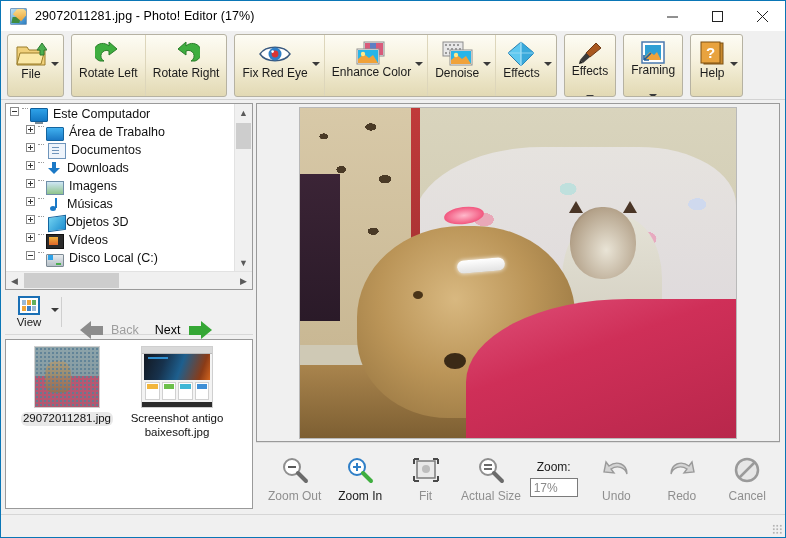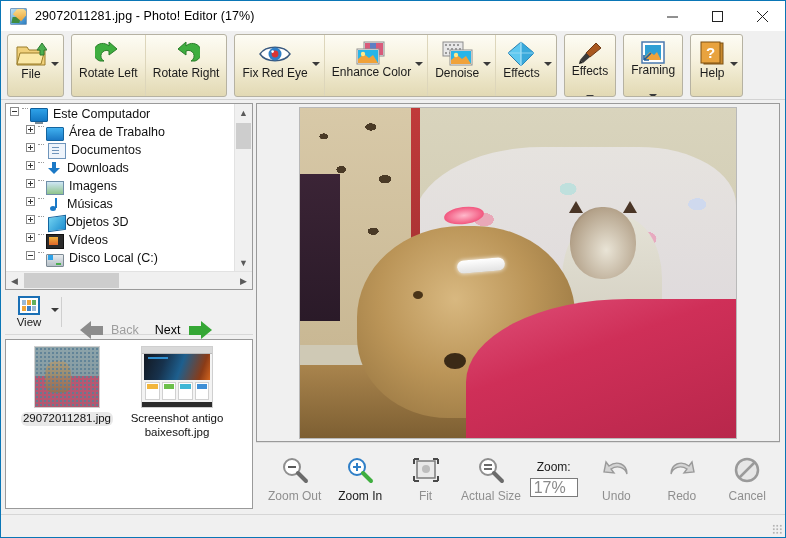--- a/index.html
+++ b/index.html
@@ -289,21 +289,21 @@
     width:68px;display:flex;flex-direction:column;align-items:center;justify-content:center;
     height:58px;
   }
   .zlabel{font-size:12px;color:#8f8f8f;margin-top:4px;white-space:nowrap;}
   .zlabel.enabled{color:#1b1b1b;}
   .zicon{height:30px;display:flex;align-items:center;justify-content:center;}
   .zoomfield{display:flex;flex-direction:column;align-items:center;justify-content:center;height:58px;margin:0 6px;}
   .zoomfield-label{font-size:12px;color:#1b1b1b;margin-bottom:4px;}
   .zoomfield-input{
     width:48px;height:19px;border:1px solid #7b7b7b;background:#fff;box-sizing:border-box;
-    font-size:16px;color:#8a8a8a;padding:1px 3px;font-family:"Liberation Sans",sans-serif;
+    font-size:12px;color:#8a8a8a;padding:1px 3px;font-family:"Liberation Sans",sans-serif;
   }
 
   
   .statusbar{
     flex:0 0 22px;height:22px;background:#f0f0f0;border-top:1px solid #d6d6d6;position:relative;
   }
   .grip{position:absolute;right:3px;bottom:3px;width:10px;height:10px;
     background-image:radial-gradient(#b4b4b4 1px,transparent 1.2px);background-size:3.5px 3.5px;}
 </style>
 </head>

